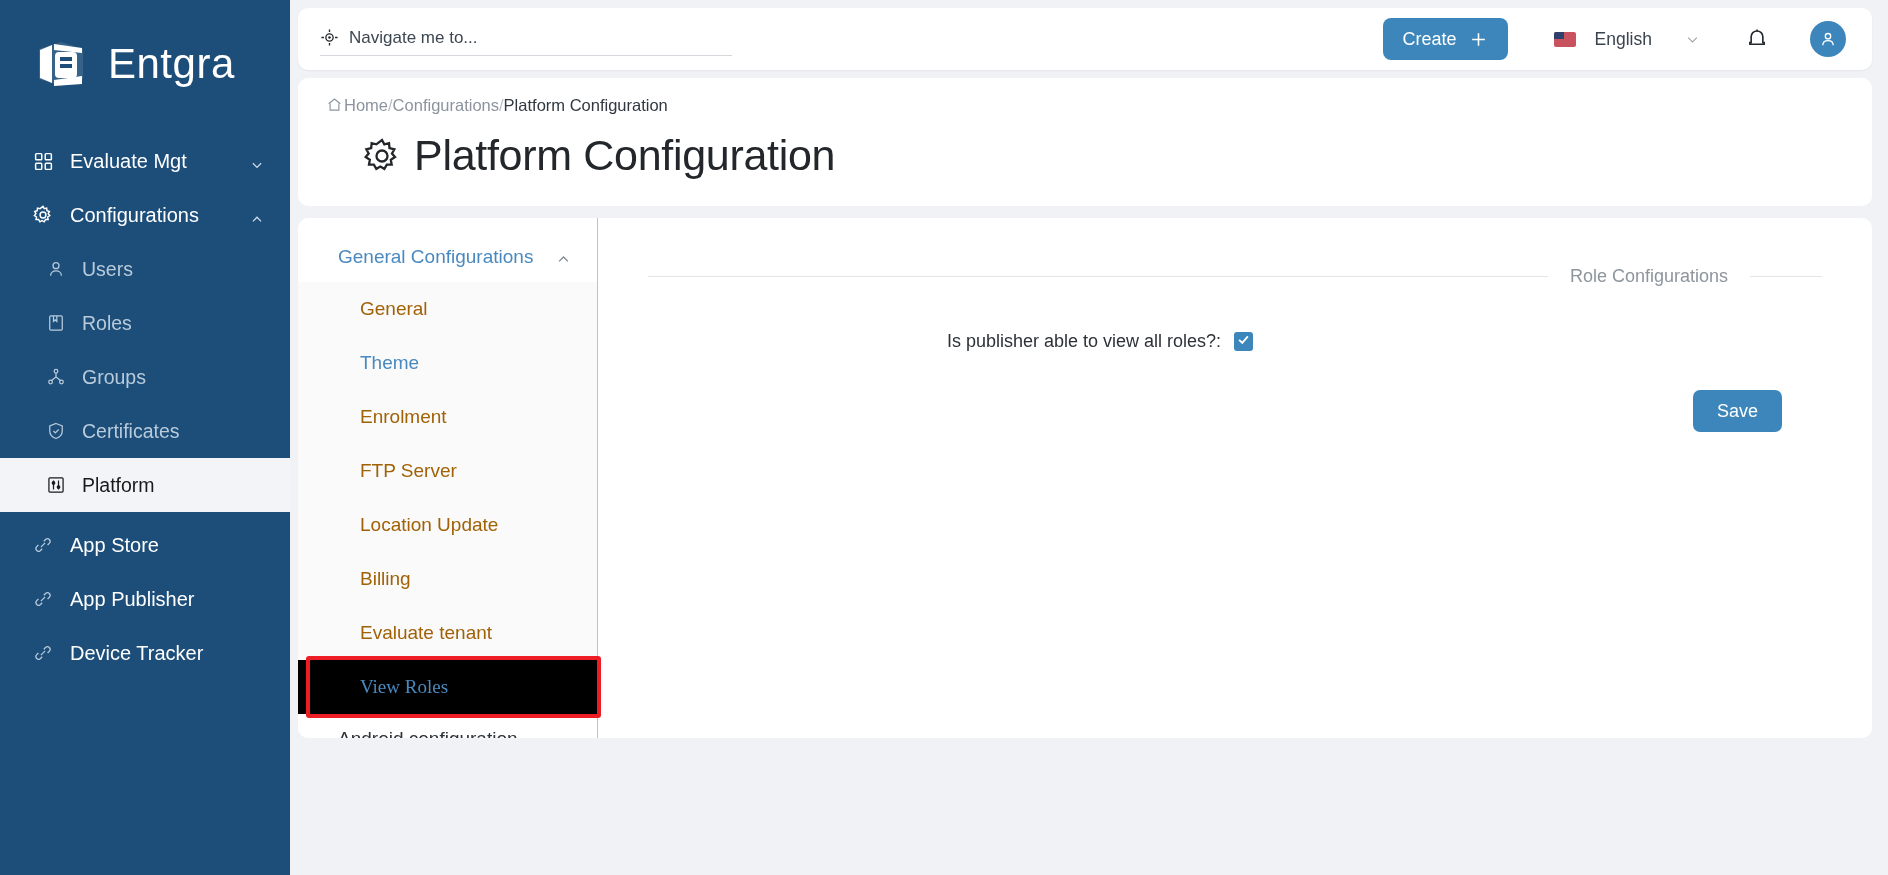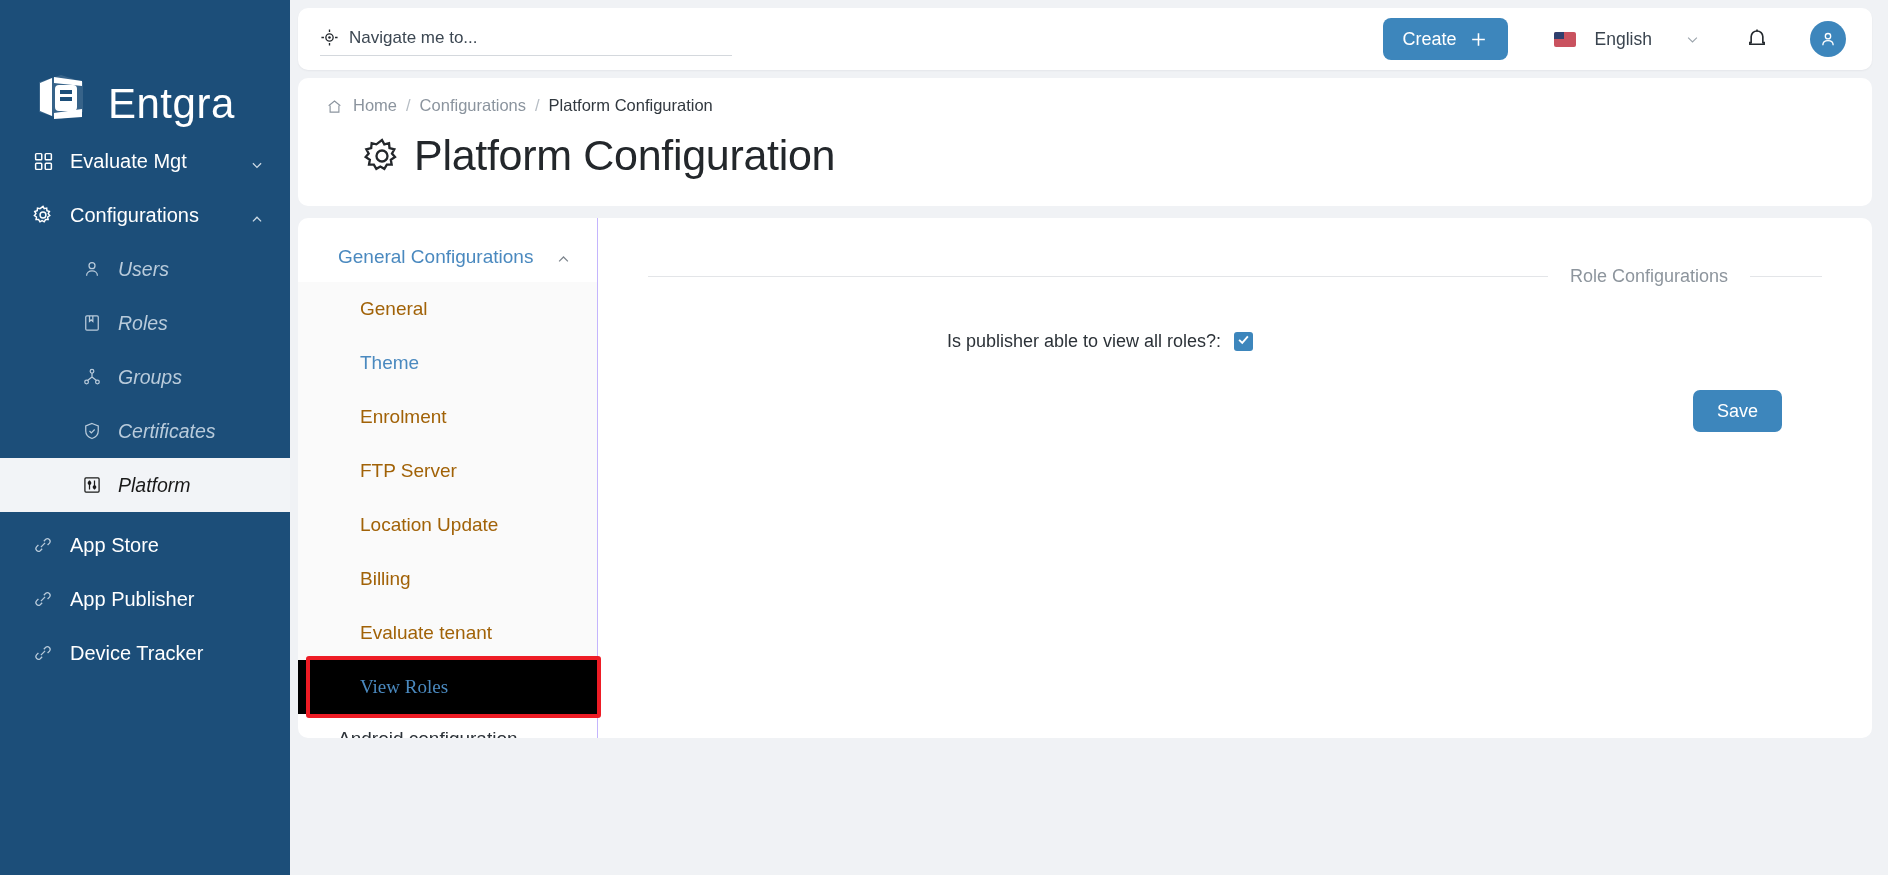--- a/index.html
+++ b/index.html
@@ -26,21 +26,21 @@
     height: 875px;
     background: #1c4e79;
     flex: 0 0 290px;
     position: relative;
     overflow: hidden;
   }
 
   .brand {
     height: 128px;
     display: flex;
-    align-items: flex-end;
+    align-items: center;
     padding-left: 30px;
     gap: 16px;
   }
   .brand-logo { width: 62px; height: 62px; flex: 0 0 62px; }
   .brand-name {
     color: #ffffff;
     font-size: 42px;
     letter-spacing: 0.5px;
     font-weight: 400;
   }
@@ -59,21 +59,21 @@
   }
   .nav-item .nav-ico {
     width: 26px;
     flex: 0 0 26px;
     display: flex;
     align-items: center;
     justify-content: center;
     margin-right: 14px;
   }
   .nav-item.top-level { color: #ffffff; font-size: 20px; }
-  .nav-item.sub { padding-left: 80px; color: #b9cbdb; font-style: italic; }
+  .nav-item.sub { padding-left: 44px; color: #b9cbdb; }
   .nav-item.sub .nav-ico { width: 24px; flex: 0 0 24px; margin-right: 14px; }
   .nav-item.active {
     background: #f2f4f7;
     color: #1a1a1a;
   }
   .nav-item .chev {
     position: absolute;
     right: 26px;
     top: 50%;
     transform: translateY(-50%);
@@ -192,22 +192,22 @@
     overflow: hidden;
   }
 
   .page-header-card {
     background: #ffffff;
     border-radius: 10px;
     padding: 18px 0 26px 28px;
   }
   .breadcrumb {
     display: flex;
-    align-items: flex-end;
-    gap: 9px;
+    align-items: flex-start;
+    gap: 0;
     font-size: 16.5px;
     color: #8b949e;
   }
   .home-ico { width: 17px; height: 17px; margin-right: 1px; }
   .bc-link { color: #8b949e; cursor: pointer; }
   .bc-sep { color: #b6bdc4; }
   .bc-current { color: #31383f; }
 
   .page-title-row {
     display: flex;

